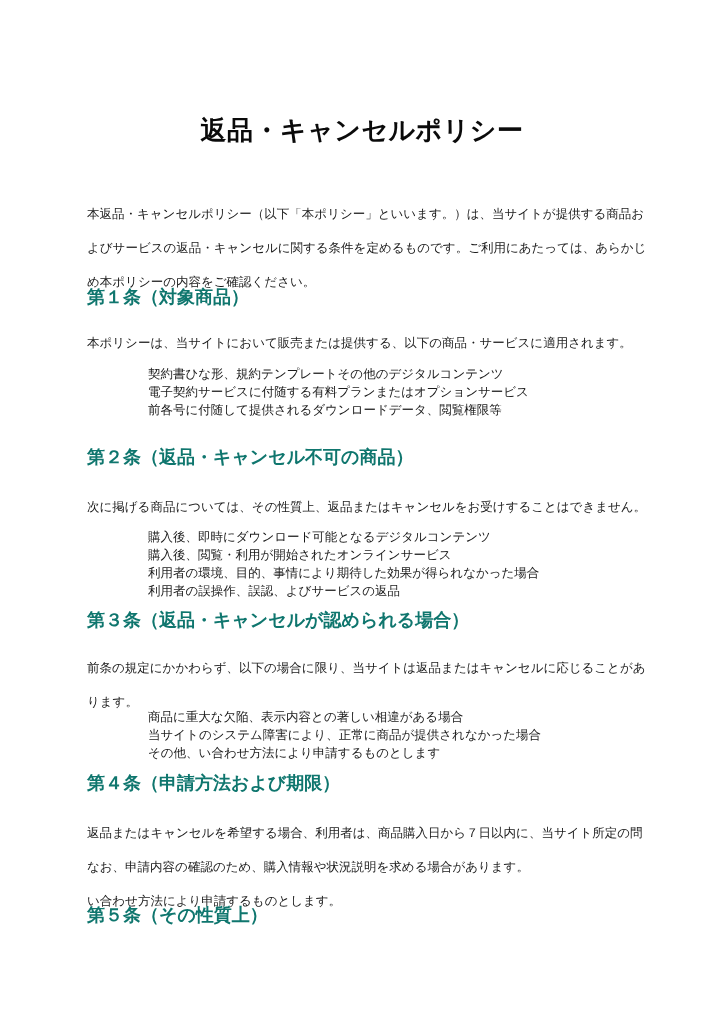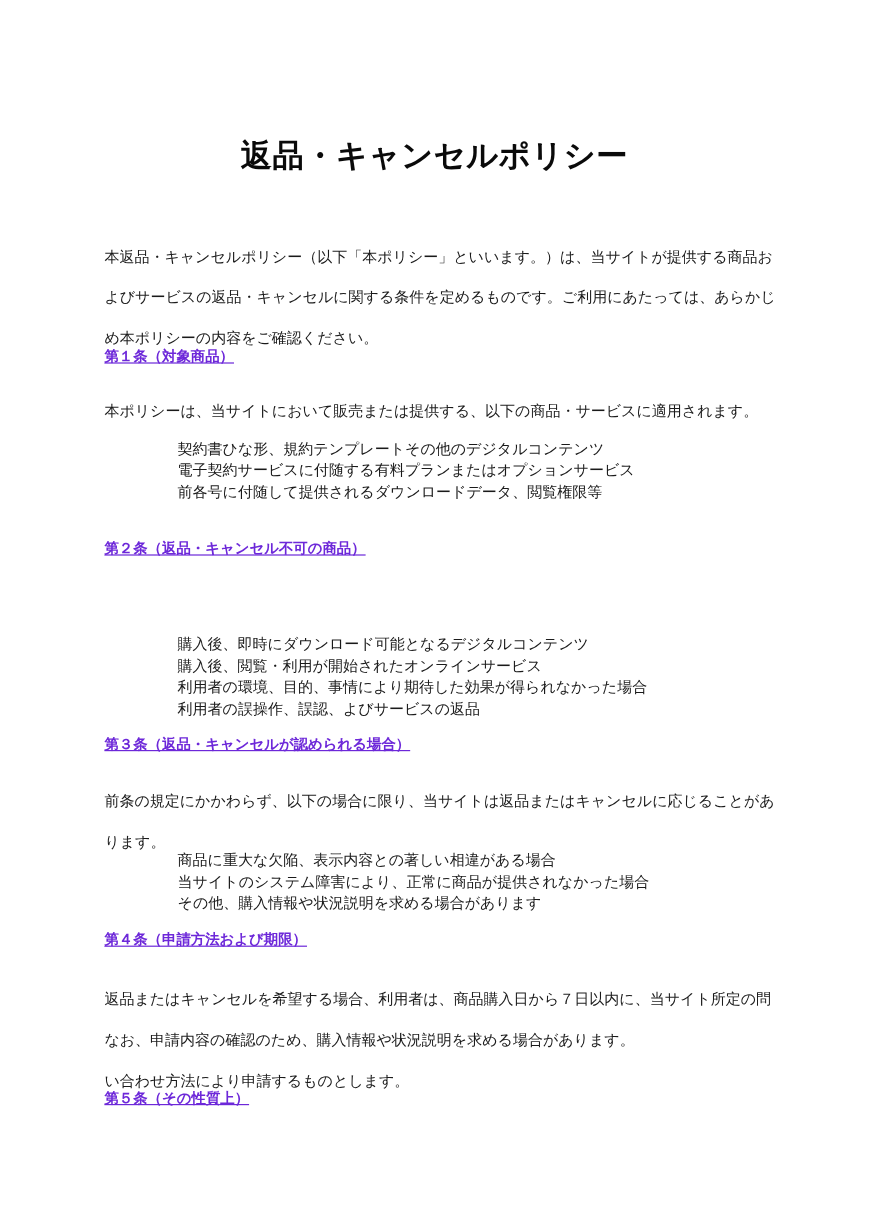--- a/index.html
+++ b/index.html
@@ -39,27 +39,26 @@
       width: 560px;
       font-size: 12.5px;
       line-height: 18px;
       margin: 0;
       color: #1a1a1a;
     }
     .para span { display: block; white-space: nowrap; margin-top: 16px; }
     .heading {
       position: absolute;
       left: 87px;
-      font-size: 12px;
+      font-size: 18px;
       font-weight: bold;
       line-height: 22px;
       margin: 0;
-      color: #6d28d9;
+      color: #0f766e;
       white-space: nowrap;
-      text-decoration: underline;
     }
     .list {
       position: absolute;
       left: 132px;
       list-style: none;
       margin: 16px;
       padding: 0;
       font-size: 12.5px;
       line-height: 18px;
       color: #1a1a1a;
@@ -83,36 +82,39 @@
   <div class="para" style="top:318px;">
     <span>本ポリシーは、当サイトにおいて販売または提供する、以下の商品・サービスに適用されます。</span>
   </div>
   <ul class="list" style="top:349px;">
     <li>契約書ひな形、規約テンプレートその他のデジタルコンテンツ</li>
     <li>電子契約サービスに付随する有料プランまたはオプションサービス</li>
     <li>前各号に付随して提供されるダウンロードデータ、閲覧権限等</li>
   </ul>
 
   <h2 class="heading" style="top:446px;">第２条（返品・キャンセル不可の商品）</h2>
+  <div class="para" style="top:482px;">
+    <span>次に掲げる商品については、その性質上、返品またはキャンセルをお受けすることはできません。</span>
+  </div>
   <ul class="list" style="top:512px;">
     <li>購入後、即時にダウンロード可能となるデジタルコンテンツ</li>
     <li>購入後、閲覧・利用が開始されたオンラインサービス</li>
     <li>利用者の環境、目的、事情により期待した効果が得られなかった場合</li>
     <li>利用者の誤操作、誤認、よびサービスの返品</li>
   </ul>
 
   <h2 class="heading" style="top:609px;">第３条（返品・キャンセルが認められる場合）</h2>
   <div class="para" style="top:643px;">
     <span>前条の規定にかかわらず、以下の場合に限り、当サイトは返品またはキャンセルに応じることがあ</span>
     <span>ります。</span>
   </div>
   <ul class="list" style="top:692px;">
     <li>商品に重大な欠陥、表示内容との著しい相違がある場合</li>
     <li>当サイトのシステム障害により、正常に商品が提供されなかった場合</li>
-    <li>その他、購入情報や状況説明を求める場合があります</li>
+    <li>その他、い合わせ方法により申請するものとします</li>
   </ul>
 
   <h2 class="heading" style="top:772px;">第４条（申請方法および期限）</h2>
   <div class="para" style="top:808px;">
     <span>返品またはキャンセルを希望する場合、利用者は、商品購入日から７日以内に、当サイト所定の問</span>
     <span>なお、申請内容の確認のため、購入情報や状況説明を求める場合があります。</span>
     <span>い合わせ方法により申請するものとします。</span>
   </div>
 
   <h2 class="heading" style="top:904px;">第５条（その性質上）</h2>

